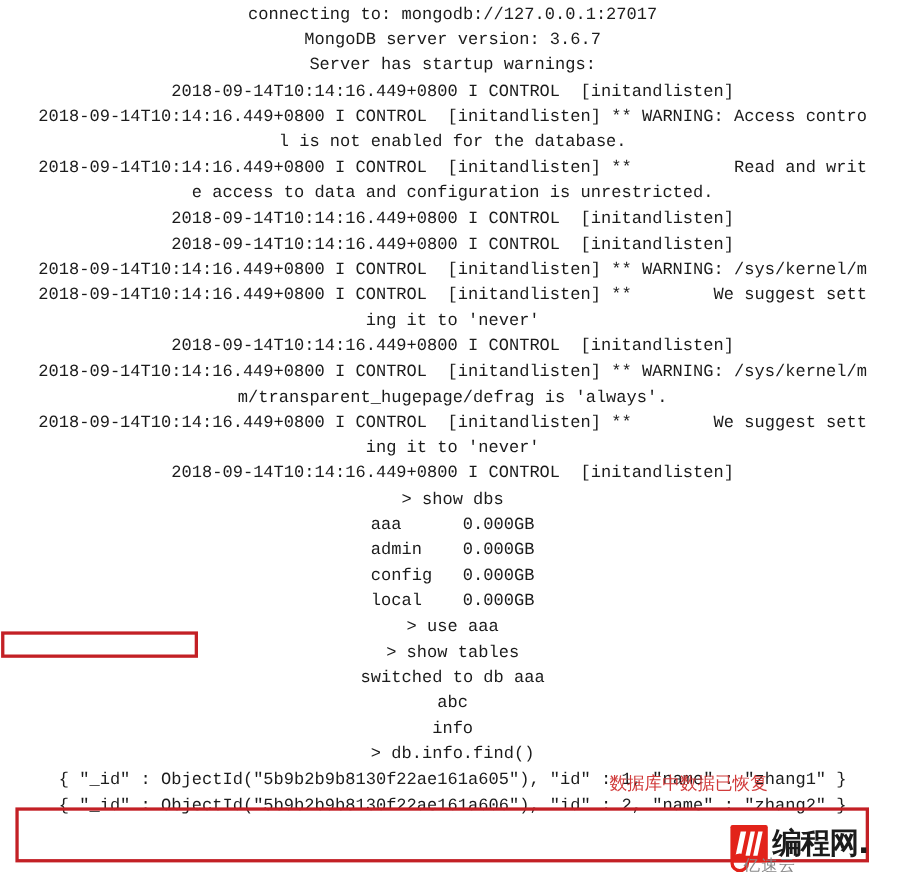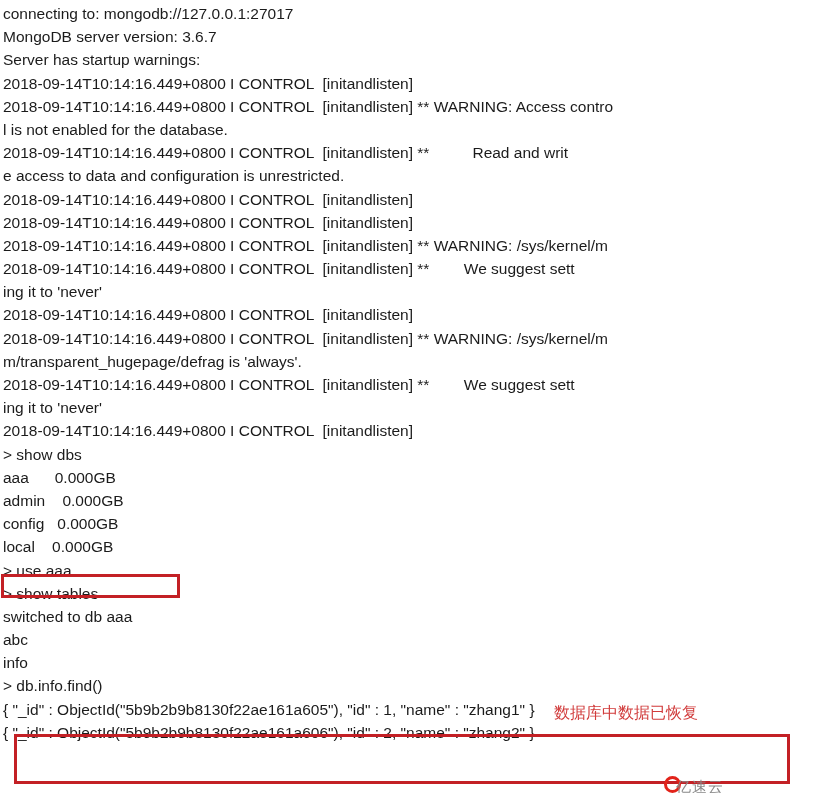--- a/index.html
+++ b/index.html
@@ -23,27 +23,28 @@
   }
   #console-lines {
     position: absolute;
     left: 0;
     top: 0;
     width: 820px;
     padding: 2px 0 0 3px;
     box-sizing: border-box;
   }
   .line {
-    font-family: Liberation Sans, sans-serif;
+    font-family: Liberation Mono, monospace;
     font-size: 15.5px;
     line-height: 23.2px;
     color: #1b1b1b;
     white-space: pre;
     letter-spacing: 0px;
     height: 23.2px;
+    text-align: center;
   }
   
   .hl-box {
     position: absolute;
     border: 3px solid #c32025;
     box-sizing: border-box;
     pointer-events: none;
     background: transparent;
   }
   #hl-school {
@@ -179,16 +180,20 @@
       <div class="line">{ "_id" : ObjectId("5b9b2b9b8130f22ae161a605"), "id" : 1, "name" : "zhang1" }</div>
       <div class="line">{ "_id" : ObjectId("5b9b2b9b8130f22ae161a606"), "id" : 2, "name" : "zhang2" }</div>
     </div>
 
   <div class="hl-box" id="hl-school"></div>
 
   <div class="hl-box" id="hl-results"></div>
 
   <div id="annotation-note">数据库中数据已恢复</div>
 
+  <div id="watermark">
+    <div id="watermark-logo"></div>
+    <div id="watermark-text">编程网.</div>
+  </div>
   <div id="watermark-sub-dot"></div>
   <div id="watermark-sub">亿速云</div>
 
 </div>
 
 </body></html>

